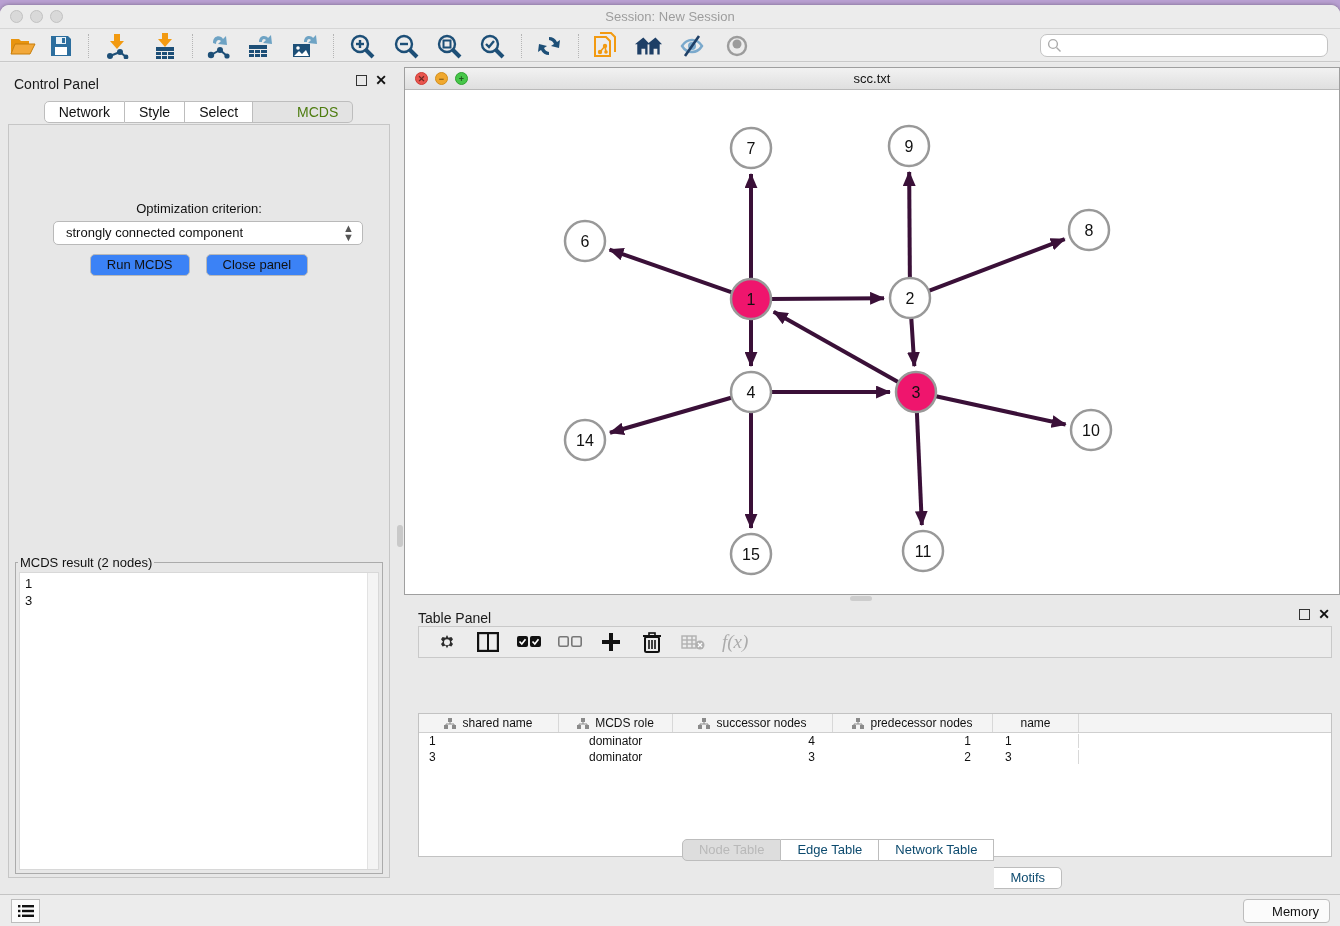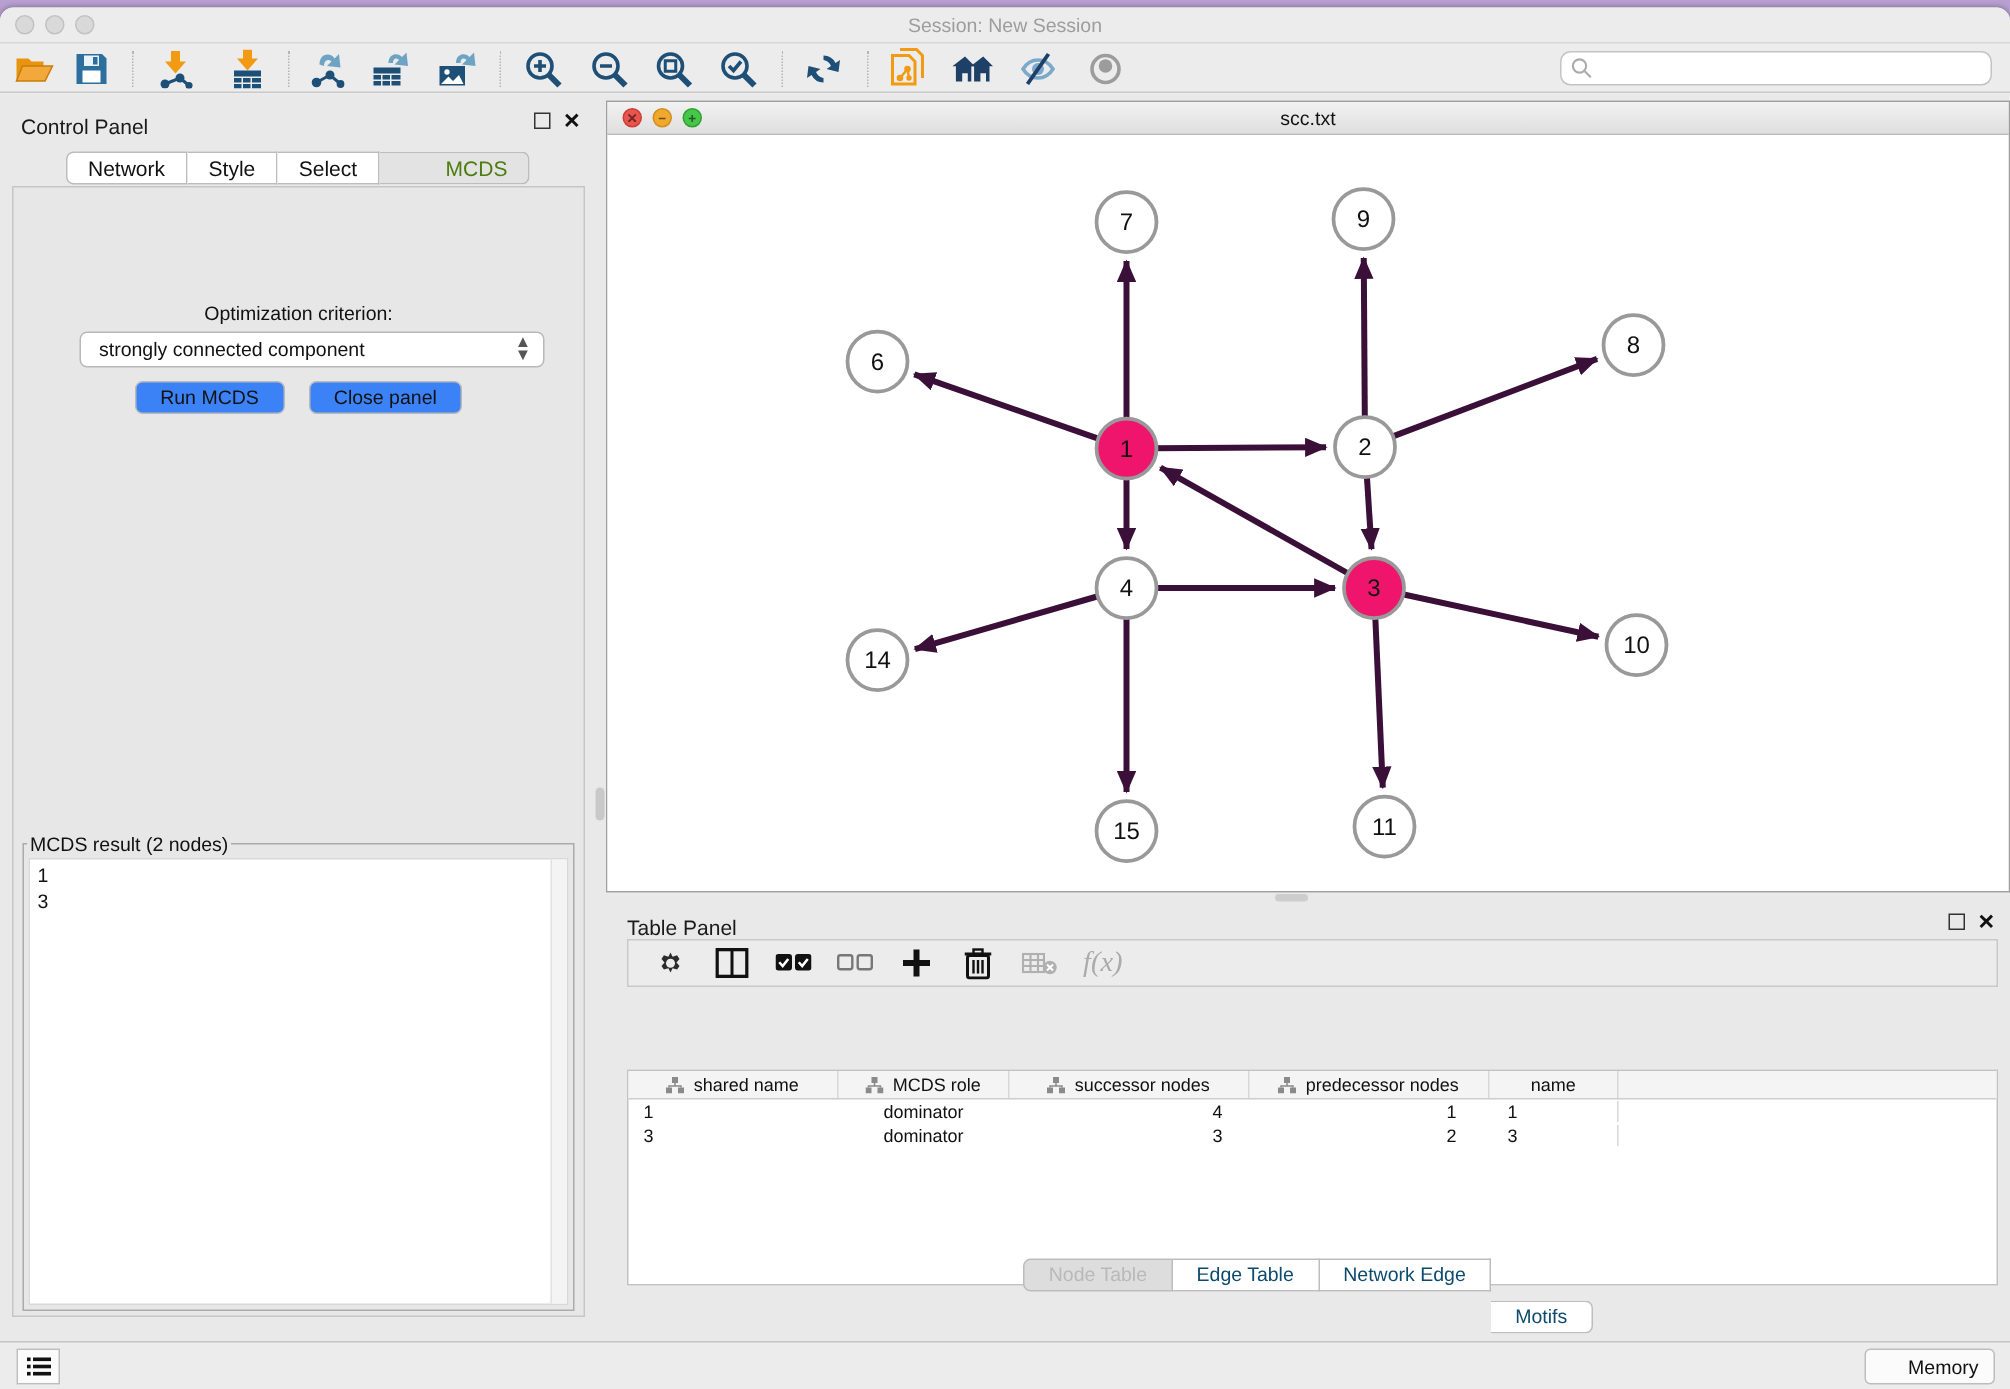--- a/index.html
+++ b/index.html
@@ -466,21 +466,21 @@
             <span class="td c1">dominator</span>
             <span class="td c2">3</span>
             <span class="td c3">2</span>
             <span class="td c4">3</span>
           </div>
         </div>
 
         <div class="tp-tabs">
           <span class="tp-tab sel">Node Table</span>
           <span class="tp-tab">Edge Table</span>
-          <span class="tp-tab">Network Edge</span>
+          <span class="tp-tab">Network Table</span>
           <span class="tp-tab">Motifs</span>
         </div>
       </div>
     </div>
 
     <div class="statusbar">
       <span class="sb-left">
         <svg width="16" height="14" viewBox="0 0 16 14">
             <g fill="#111">
               <rect x="0" y="1" width="2.4" height="2.4"></rect>

